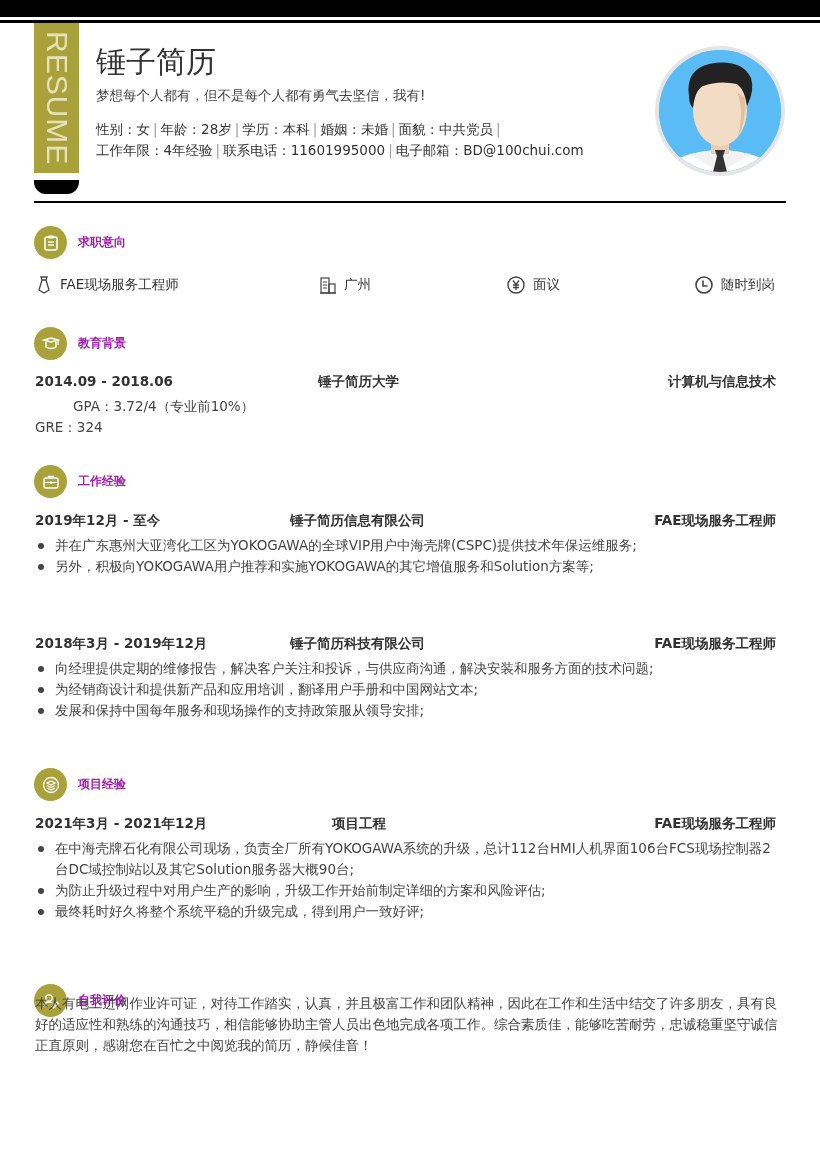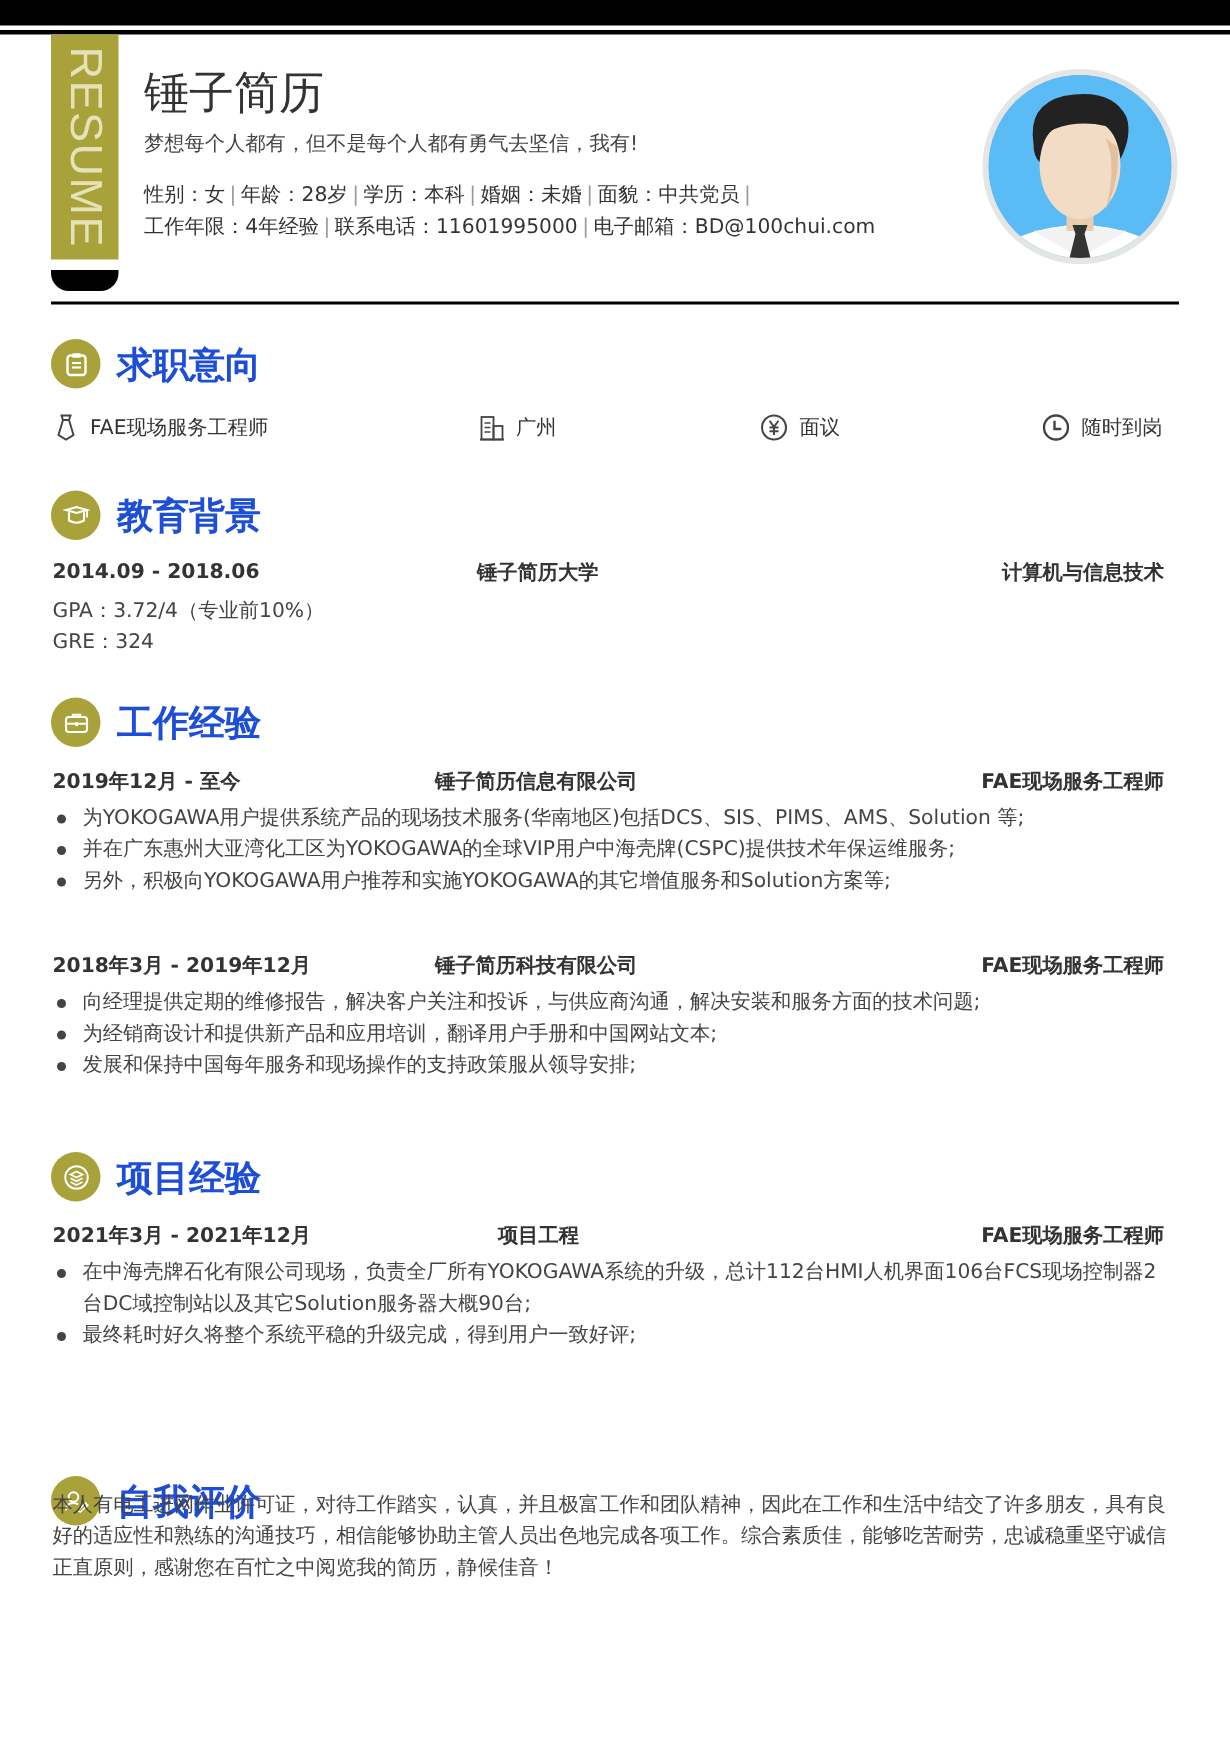--- a/index.html
+++ b/index.html
@@ -29,21 +29,21 @@
     background: #e5e5e5; padding: 4px;
   }
   .avatar-inner { width: 122px; height: 122px; border-radius: 50%; background: #5bbcf5; overflow: hidden; position: relative; }
   .header-line { position: absolute; left: 34px; top: 201px; width: 752px; height: 2px; background: #000; }
 
   .section-title { position: absolute; left: 34px; display: flex; align-items: center; }
   .section-title .ic {
     width: 33px; height: 33px; border-radius: 50%; background: #a9a23a; display: flex;
     align-items: center; justify-content: center; margin-right: 11px;
   }
-  .section-title .lbl { font-size: 24px; font-weight: bold; color: #1d4ed8; }
+  .section-title .lbl { font-size: 12px; font-weight: bold; color: #a21caf; }
 
   .intent-row { position: absolute; top: 276px; left: 34px; width: 752px; height: 20px; font-size: 13.5px; color: #333; }
   .intent-item { position: absolute; display: flex; align-items: center; }
   .intent-item svg { margin-right: 8px; }
 
   .row3 { position: absolute; left: 35px; width: 741px; font-size: 13.5px; font-weight: bold; color: #333; height: 20px; }
   .row3 .c1 { position: absolute; left: 0; }
   .row3 .c2 { position: absolute; }
   .row3 .c3 { position: absolute; right: 0; }
   .plain { position: absolute; left: 35px; font-size: 13.5px; color: #444; }
@@ -146,42 +146,41 @@
         <line x1="16" y1="5" x2="16" y2="10" stroke="#fff" stroke-width="1.2"></line>
       </svg>
   </div>
   <span class="lbl">教育背景</span>
 </div>
 <div class="row3" style="top:373px;">
   <span class="c1">2014.09 - 2018.06</span>
   <span class="c2" style="left:283px;">锤子简历大学</span>
   <span class="c3">计算机与信息技术</span>
 </div>
-<div class="plain" style="top:398px;">GPA：3.72/4（专业前10%）</div>
+<div class="plain" style="top:398px;margin-left:38px;">GPA：3.72/4（专业前10%）</div>
 <div class="plain" style="top:419px;">GRE：324</div>
 
 <div class="section-title" style="top:465px;">
   <div class="ic">
     <svg width="18" height="18" viewBox="0 0 18 18">
         <rect x="2" y="5" width="14" height="10" rx="2" fill="none" stroke="#fff" stroke-width="1.4"></rect>
         <path d="M6.5 5 L6.5 3.5 L11.5 3.5 L11.5 5" fill="none" stroke="#fff" stroke-width="1.3"></path>
         <line x1="2" y1="9.5" x2="16" y2="9.5" stroke="#fff" stroke-width="1.2"></line>
         <rect x="8" y="8.5" width="2" height="2.5" fill="#fff"></rect>
       </svg>
   </div>
   <span class="lbl">工作经验</span>
 </div>
 
 <div class="row3" style="top:512px;">
   <span class="c1">2019年12月 - 至今</span>
   <span class="c2" style="left:255px;">锤子简历信息有限公司</span>
   <span class="c3">FAE现场服务工程师</span>
 </div>
 <ul class="bullets" style="top:535px;">
-  <li>为YOKOGAWA用户提供系统产品的现场技术服务(华南地区)包括DCS、SIS、PIMS、AMS、Solution 等;</li>
   <li>并在广东惠州大亚湾化工区为YOKOGAWA的全球VIP用户中海壳牌(CSPC)提供技术年保运维服务;</li>
   <li>另外，积极向YOKOGAWA用户推荐和实施YOKOGAWA的其它增值服务和Solution方案等;</li>
 </ul>
 
 <div class="row3" style="top:635px;">
   <span class="c1">2018年3月 - 2019年12月</span>
   <span class="c2" style="left:255px;">锤子简历科技有限公司</span>
   <span class="c3">FAE现场服务工程师</span>
 </div>
 <ul class="bullets" style="top:658px;">
@@ -201,20 +200,21 @@
   </div>
   <span class="lbl">项目经验</span>
 </div>
 <div class="row3" style="top:815px;">
   <span class="c1">2021年3月 - 2021年12月</span>
   <span class="c2" style="left:297px;">项目工程</span>
   <span class="c3">FAE现场服务工程师</span>
 </div>
 <ul class="bullets" style="top:838px;">
   <li>在中海壳牌石化有限公司现场，负责全厂所有YOKOGAWA系统的升级，总计112台HMI人机界面106台FCS现场控制器2台DC域控制站以及其它Solution服务器大概90台;</li>
+  <li>为防止升级过程中对用户生产的影响，升级工作开始前制定详细的方案和风险评估;</li>
   <li>最终耗时好久将整个系统平稳的升级完成，得到用户一致好评;</li>
 </ul>
 
 <div class="section-title" style="top:948px;margin-top:36px;">
   <div class="ic">
     <svg width="18" height="18" viewBox="0 0 18 18">
         <circle cx="7" cy="6" r="3.2" fill="none" stroke="#fff" stroke-width="1.3"></circle>
         <path d="M2 15 Q2 10 7 10 Q9 10 10 11" fill="none" stroke="#fff" stroke-width="1.3"></path>
         <path d="M10 15 L15 10 L16.5 11.5 L11.5 16 Z" fill="none" stroke="#fff" stroke-width="1.1"></path>
       </svg>

